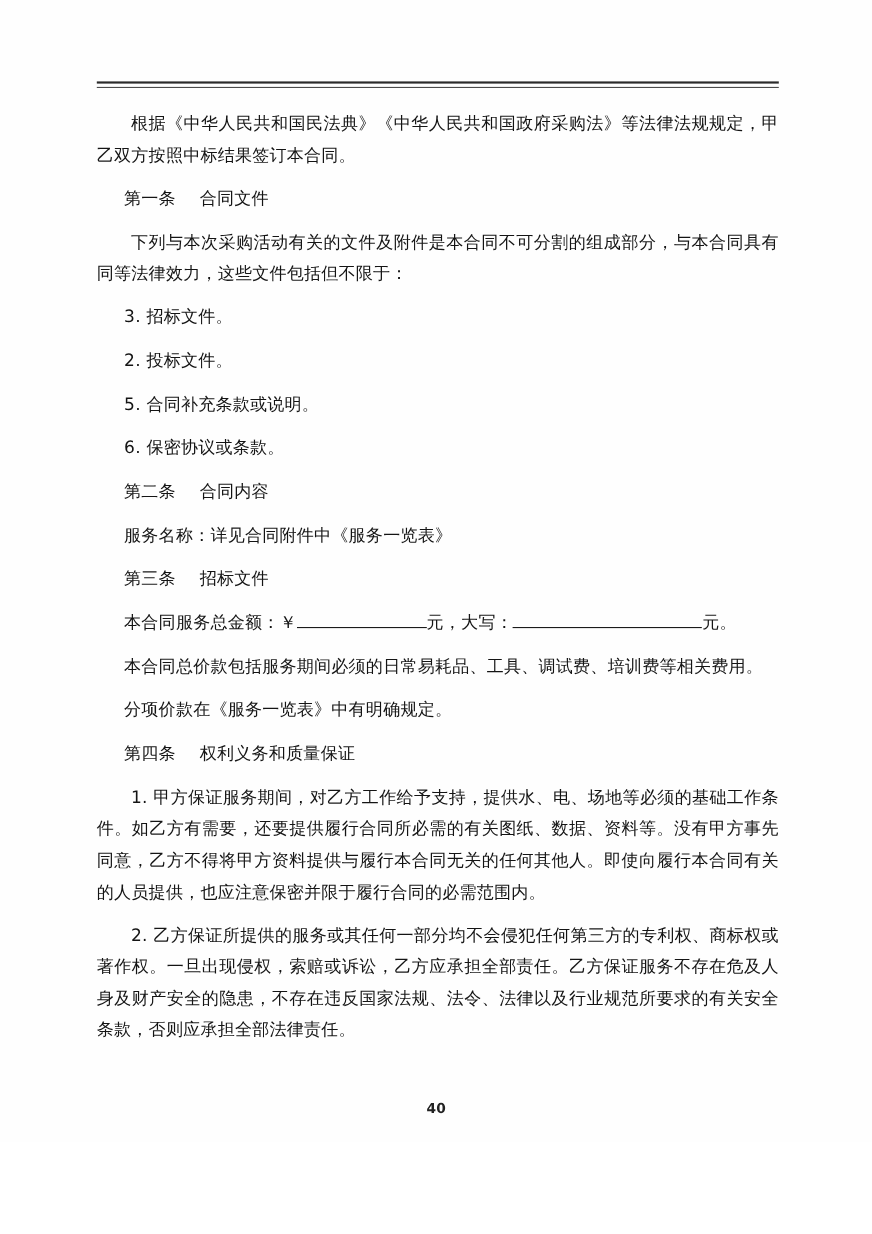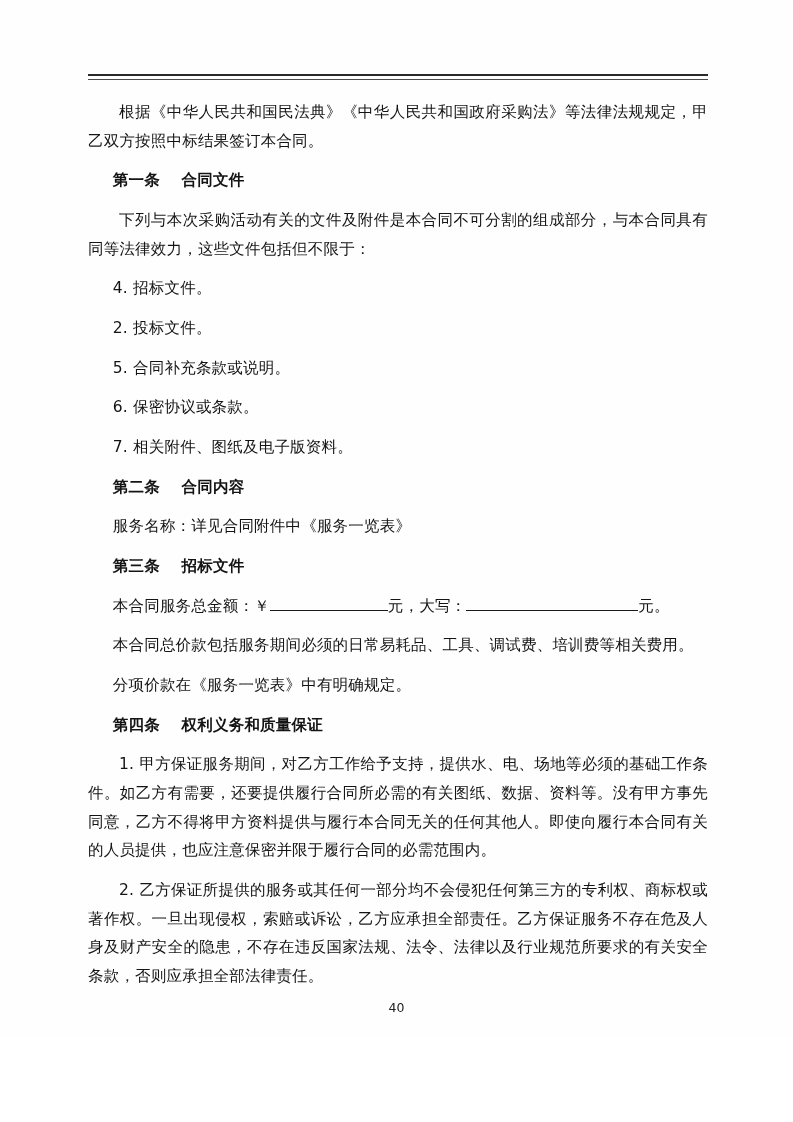--- a/index.html
+++ b/index.html
@@ -40,21 +40,21 @@
   p {
     margin: 0 0 11px 0;
     font-size: 15.5px;
     line-height: 1.85;
     letter-spacing: 0.2px;
     text-align: justify;
     color: #141414;
   }
   .indent2 { text-indent: 2em; }
   .heading {
-    font-weight: bold;
+    font-weight: normal;
     text-indent: 1.6em;
     margin-bottom: 11px;
   }
   .heading .gap {
     display: inline-block;
     width: 1.4em;
   }
   .list-item {
     text-indent: 1.6em;
   }
@@ -72,41 +72,41 @@
   .blank-long { width: 172px; }
   .pagenum {
     position: absolute;
     left: 0;
     top: 1000px;
     width: 793px;
     text-align: center;
     font-size: 12.5px;
     color: #222;
     font-family: "DejaVu Sans", "Liberation Sans", sans-serif;
+    font-weight: bold;
   }
 </style>
 </head>
 <body>
 
 <div class="page">
   <div class="content">
 
     <hr class="rule">
 
     <p class="indent2">根据《中华人民共和国民法典》《中华人民共和国政府采购法》等法律法规规定，甲乙双方按照中标结果签订本合同。</p>
 
     <p class="heading"><span>第一条</span><span class="gap"></span><span>合同文件</span></p>
 
     <p class="indent2">下列与本次采购活动有关的文件及附件是本合同不可分割的组成部分，与本合同具有同等法律效力，这些文件包括但不限于：</p>
 
-    <p class="list-item">4. 招标文件。</p>
+    <p class="list-item">3. 招标文件。</p>
     <p class="list-item">2. 投标文件。</p>
     <p class="list-item">5. 合同补充条款或说明。</p>
     <p class="list-item">6. 保密协议或条款。</p>
-    <p class="list-item">7. 相关附件、图纸及电子版资料。</p>
 
     <p class="heading"><span>第二条</span><span class="gap"></span><span>合同内容</span></p>
 
     <p class="list-item">服务名称：详见合同附件中《服务一览表》</p>
 
     <p class="heading"><span>第三条</span><span class="gap"></span><span>招标文件</span></p>
 
     <p class="amount-line"><span>本合同服务总金额：￥</span><span class="blank blank-short"></span><span>元，大写：</span><span class="blank blank-long"></span><span>元。</span></p>
 
     <p class="list-item">本合同总价款包括服务期间必须的日常易耗品、工具、调试费、培训费等相关费用。</p>

